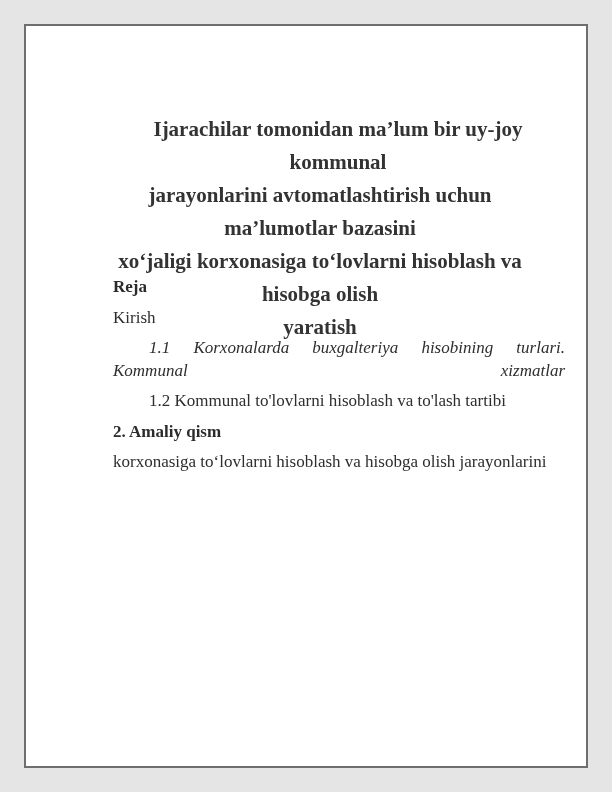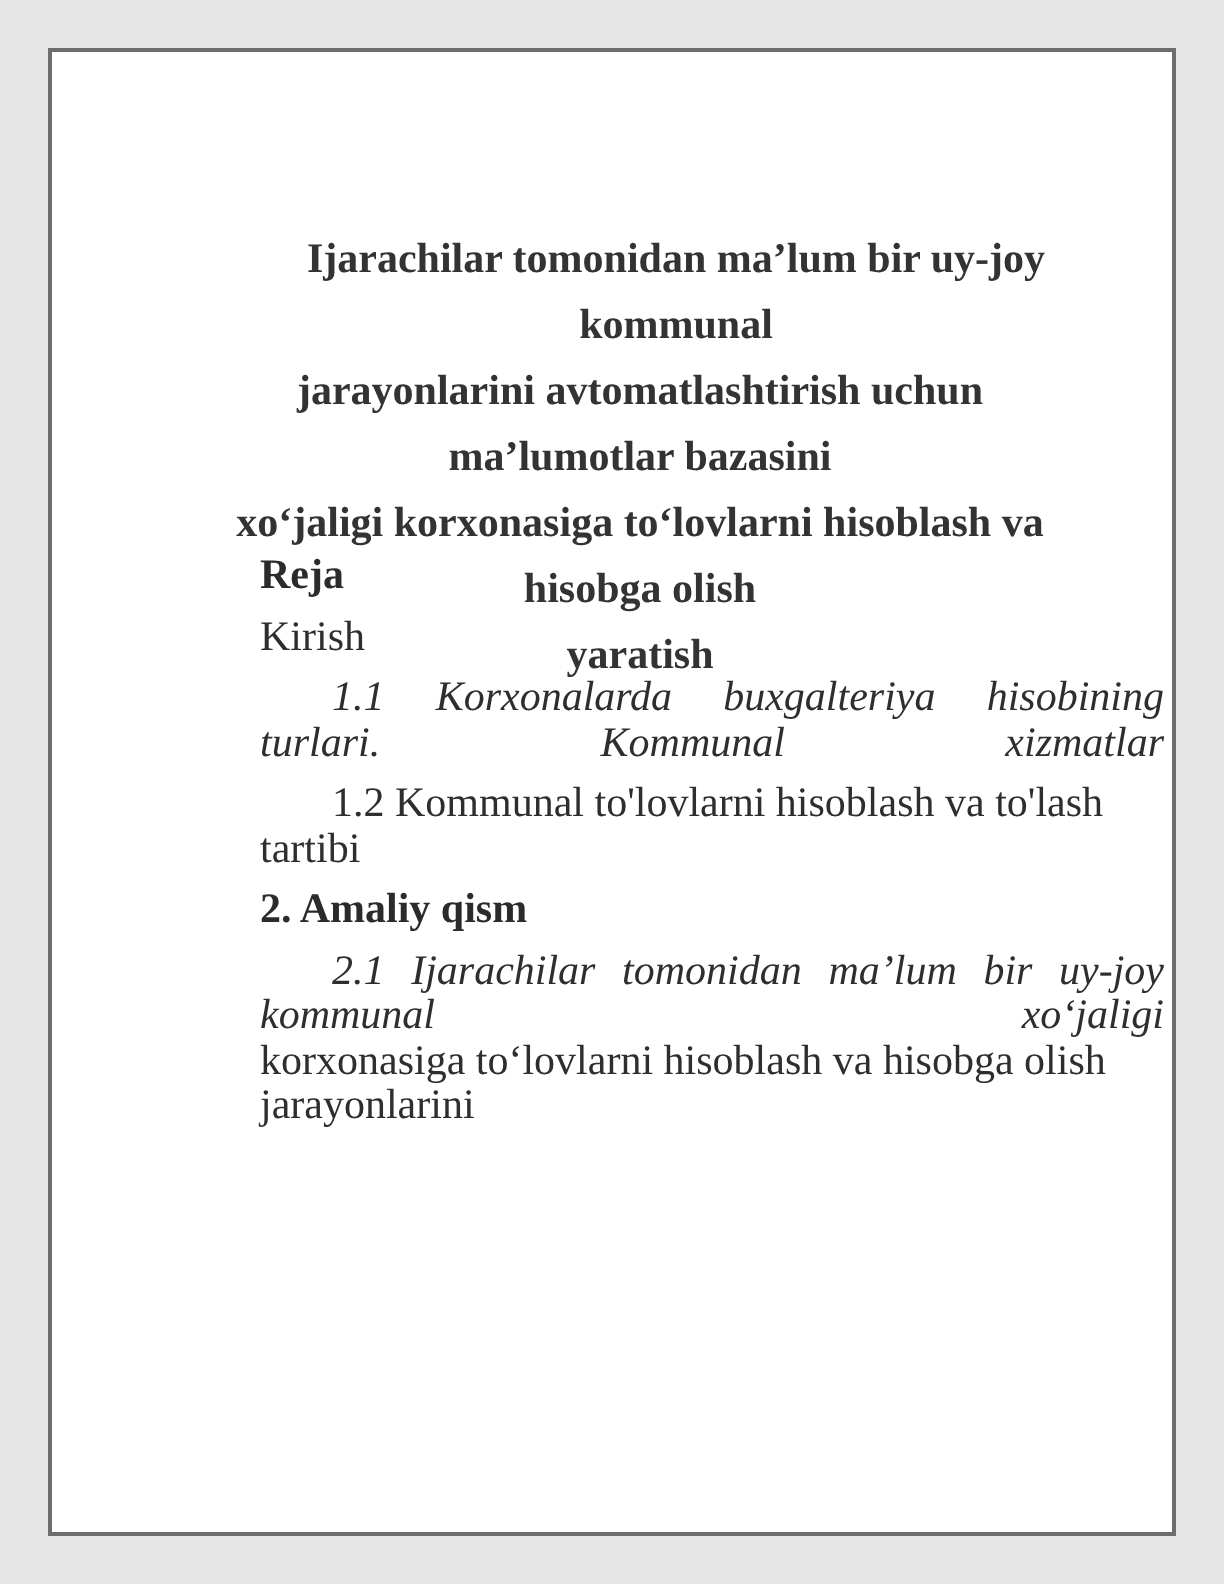--- a/index.html
+++ b/index.html
@@ -38,24 +38,24 @@
     text-align: center;
   }
   .doc-title .t-line {
     text-align: center;
   }
   .doc-title .t-first {
     padding-left: 36px;
   }
   .doc-body {
     position: absolute;
-    left: 130px;
+    left: 113px;
     top: 276px;
     width: 452px;
-    font-size: 21px;
+    font-size: 17px;
     line-height: 22.5px;
     color: #2e2e2e;
   }
   .doc-body p, .doc-body .para {
     margin: 0 0 8px 0;
     padding: 0;
   }
   .bold-heading {
     font-weight: bold;
     color: #2b2b2b;
@@ -88,17 +88,16 @@
 
   <div class="doc-body">
     <p class="bold-heading">Reja</p>
     <p>Kirish</p>
     <div class="para">
       <div class="jline">1.1 Korxonalarda buxgalteriya hisobining turlari. Kommunal xizmatlar</div>
     </div>
     <p class="indented">1.2 Kommunal to'lovlarni hisoblash va to'lash tartibi</p>
     <p class="bold-heading">2. Amaliy qism</p>
     <div class="para">
-      <div class="jline">2.1 Ijarachilar tomonidan ma’lum bir uy-joy kommunal xo‘jaligi</div>
       <div class="lline">korxonasiga to‘lovlarni hisoblash va hisobga olish jarayonlarini</div>
     </div>
   </div>
 </div>
 
 </body></html>

